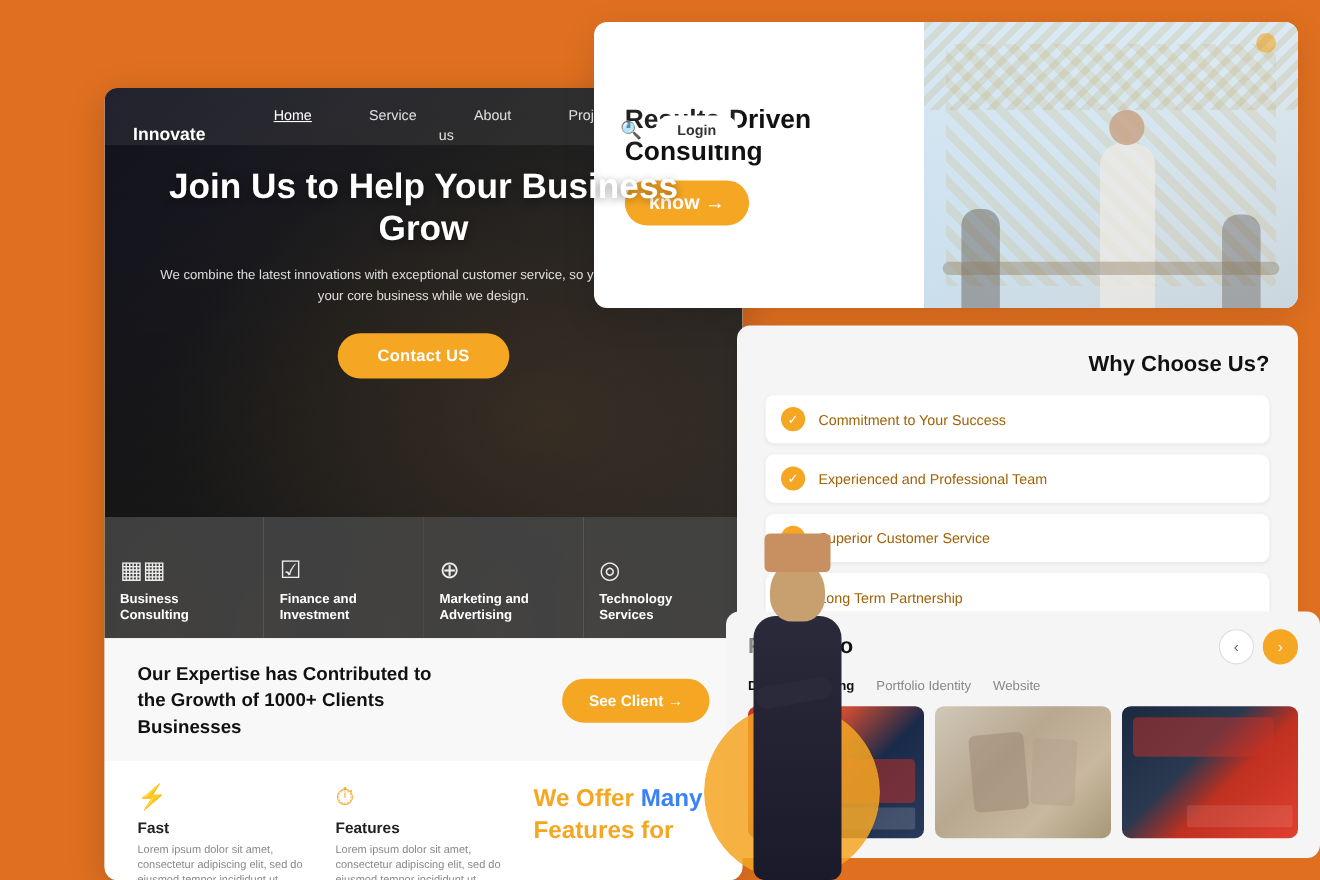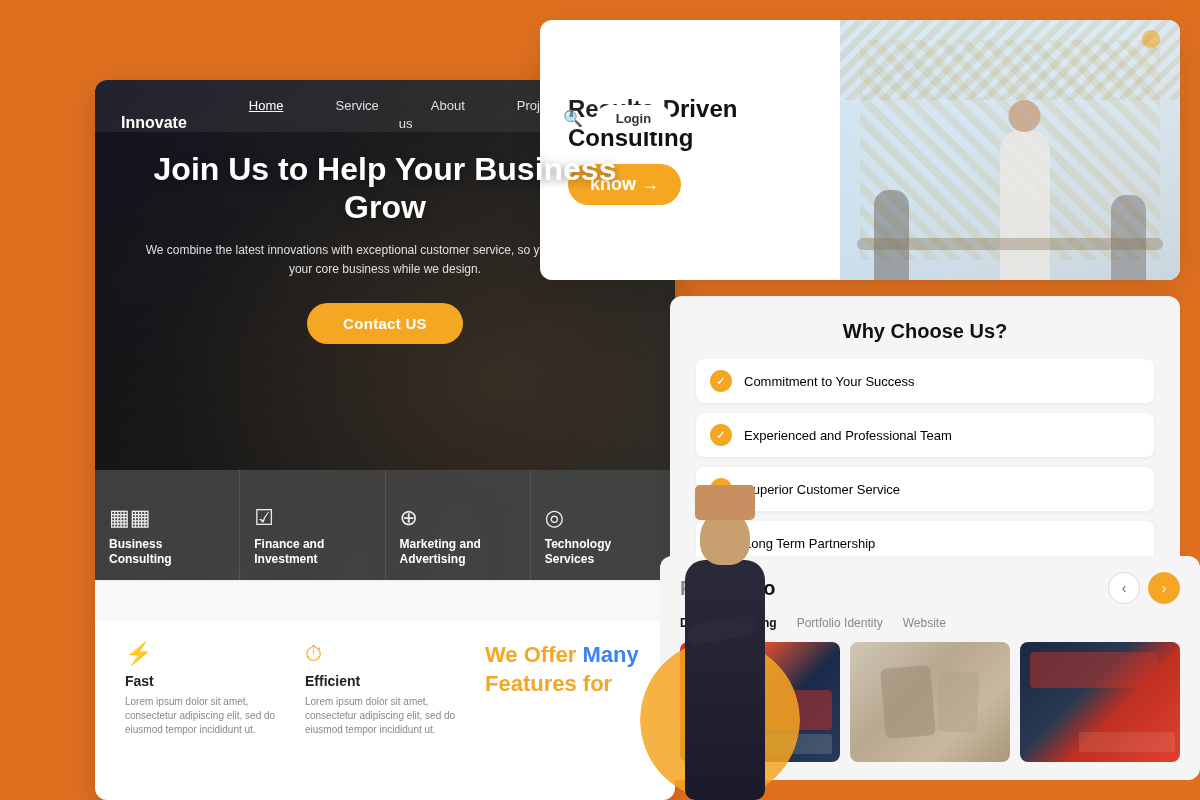--- a/index.html
+++ b/index.html
@@ -373,21 +373,21 @@
       border-radius: 12px;
       padding: 24px 26px;
       box-shadow: 0 4px 16px rgba(0,0,0,0.08);
     }
 
     .why-title {
       font-size: 20px;
       font-weight: 800;
       color: #111;
       margin-bottom: 16px;
-      text-align: center;
+      text-align: right;
     }
 
     .why-item {
       background: #fff;
       border-radius: 8px;
       padding: 11px 14px;
       margin-bottom: 10px;
       display: flex;
       align-items: center;
       gap: 12px;
@@ -401,21 +401,21 @@
       display: flex;
       align-items: center;
       justify-content: center;
       color: #fff;
       font-size: 12px;
       flex-shrink: 0;
     }
 
     .why-text {
       font-size: 13px;
-      color: #000000;
+      color: #a16207;
       font-weight: 500;
     }
 
     
     .portfolio-section {
       position: absolute;
       top: 556px;
       left: 660px;
       width: 540px;
       height: 224px;
@@ -595,31 +595,35 @@
           <div class="service-name">Marketing and<br>Advertising</div>
         </div>
         <div class="service-card">
           <div class="service-icon">◎</div>
           <div class="service-name">Technology<br>Services</div>
         </div>
       </div>
     </div>
 
     <div class="expertise-section">
+      <div class="expertise-text">Our Expertise has Contributed to the Growth of 1000+ Clients Businesses</div>
+      <button class="see-client-btn">
+        <span>See Client →</span>
+      </button>
     </div>
 
     <div class="features-section">
       <div class="feature-item">
         <span class="feature-icon orange">⚡</span>
         <div class="feature-title">Fast</div>
         <div class="feature-desc">Lorem ipsum dolor sit amet, consectetur adipiscing elit, sed do eiusmod tempor incididunt ut.</div>
       </div>
       <div class="feature-item">
         <span class="feature-icon orange">⏱</span>
-        <div class="feature-title">Efficient</div>
+        <div class="feature-title">Features</div>
         <div class="feature-desc">Lorem ipsum dolor sit amet, consectetur adipiscing elit, sed do eiusmod tempor incididunt ut.</div>
       </div>
       <div class="we-offer-section">
         <div class="we-offer-title">
           <span>We Offer </span><span style="color:#3b82f6">Many</span><br>
           <span> Features for</span>
         </div>
       </div>
     </div>
 

